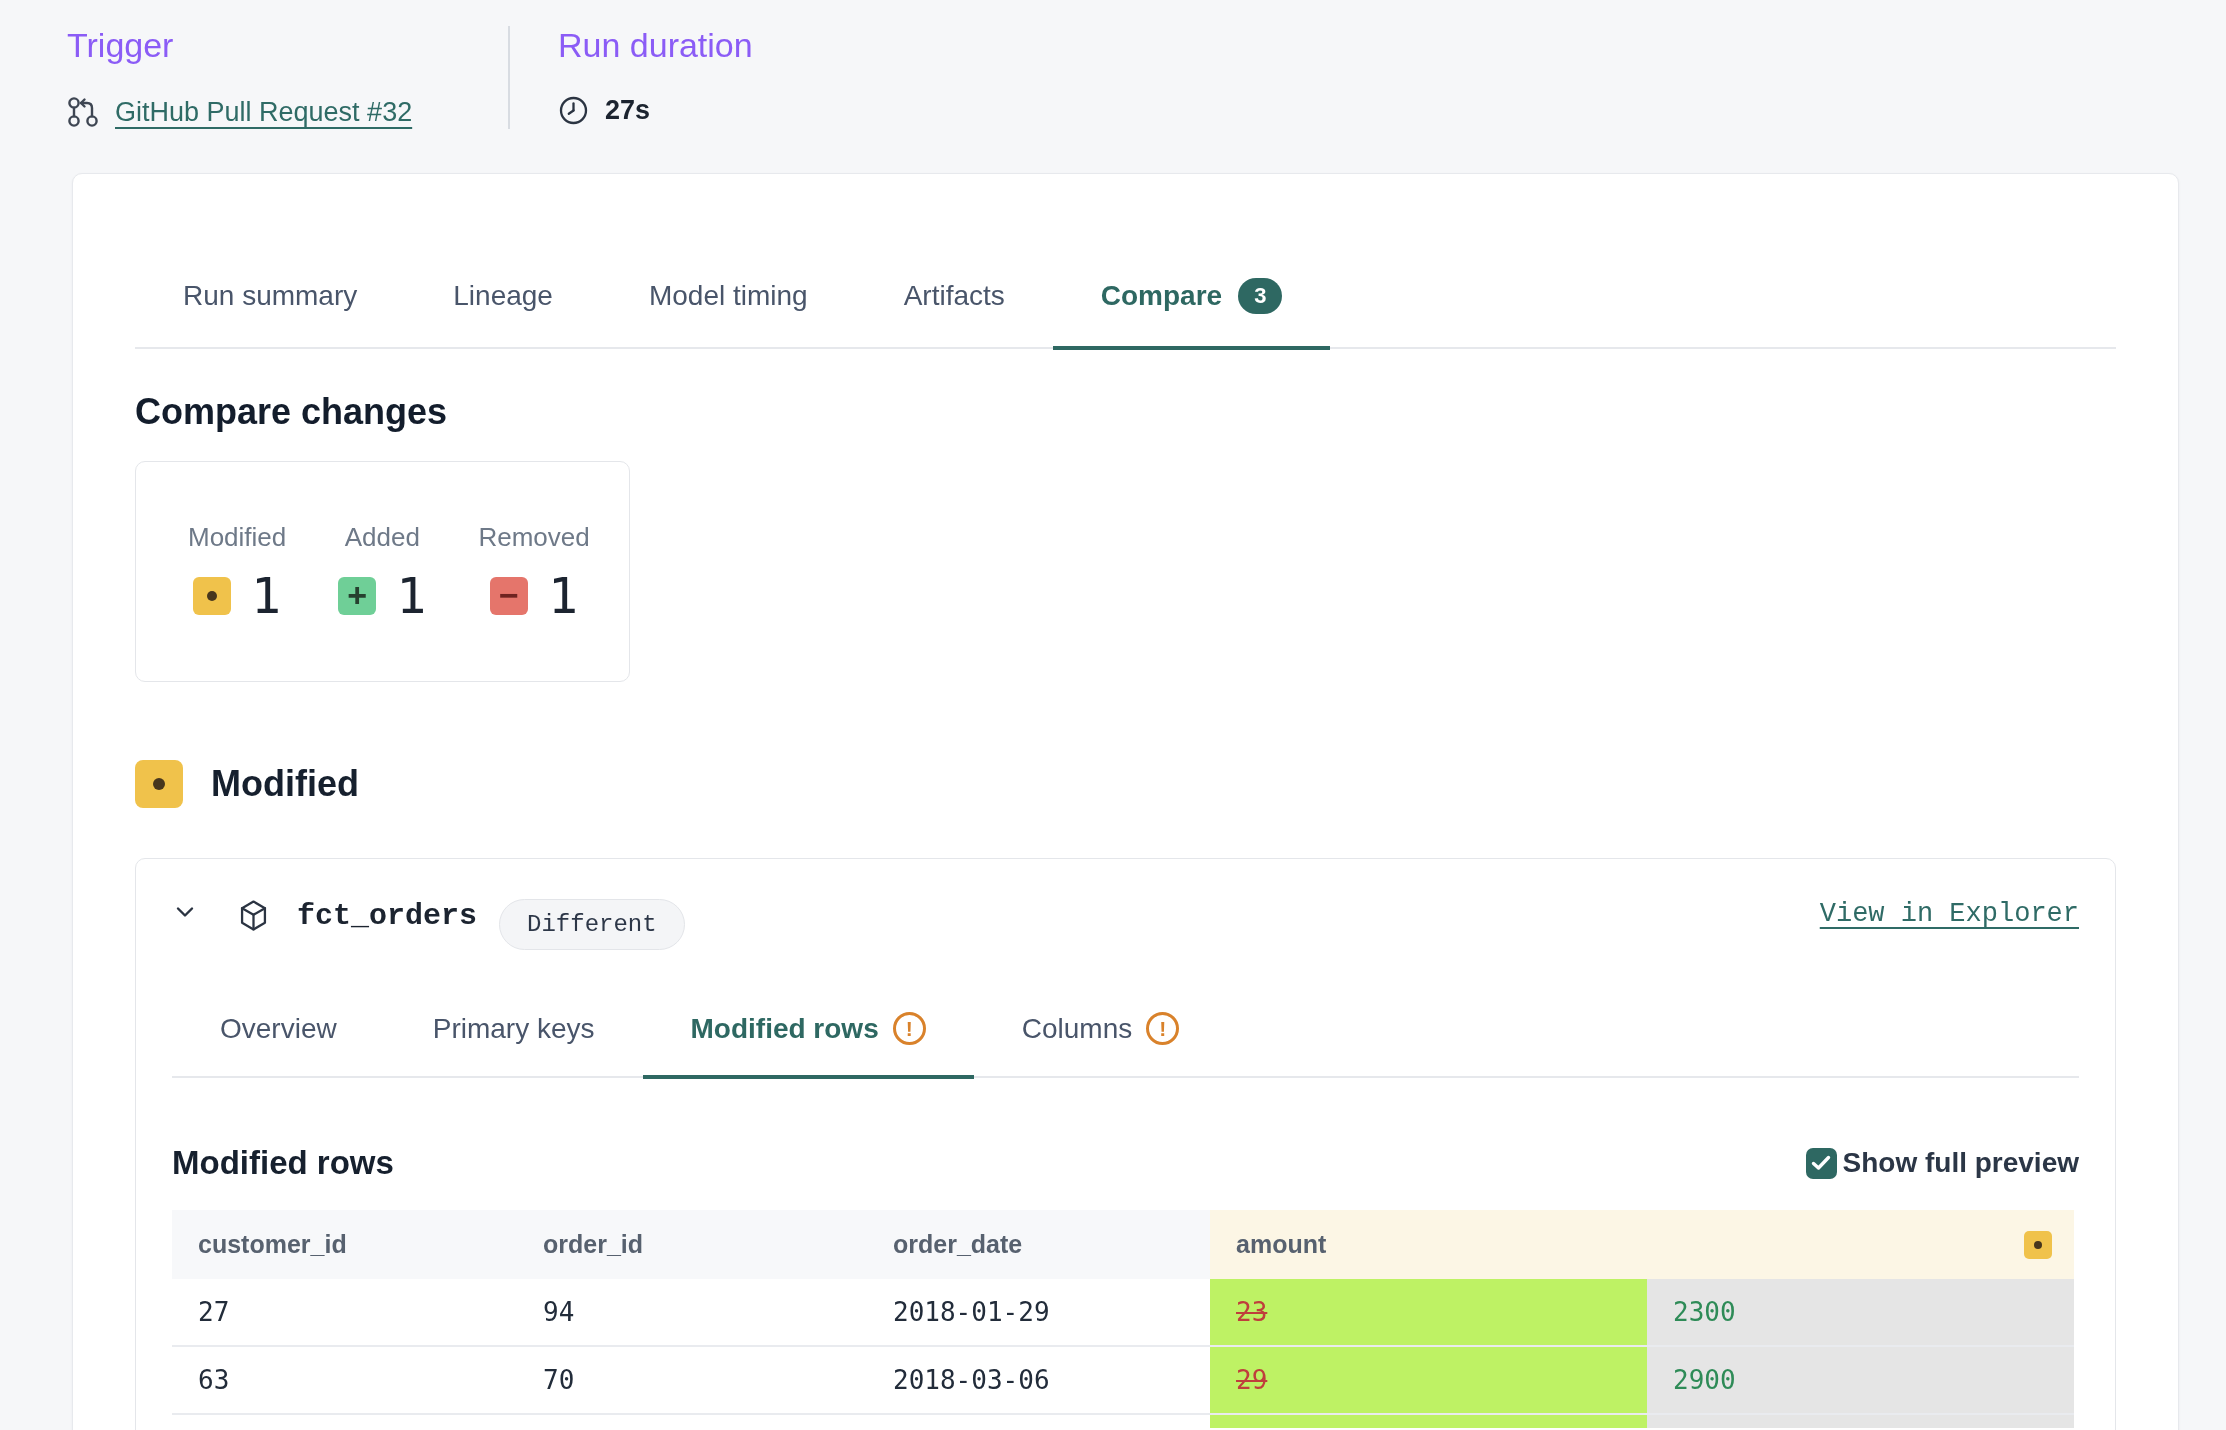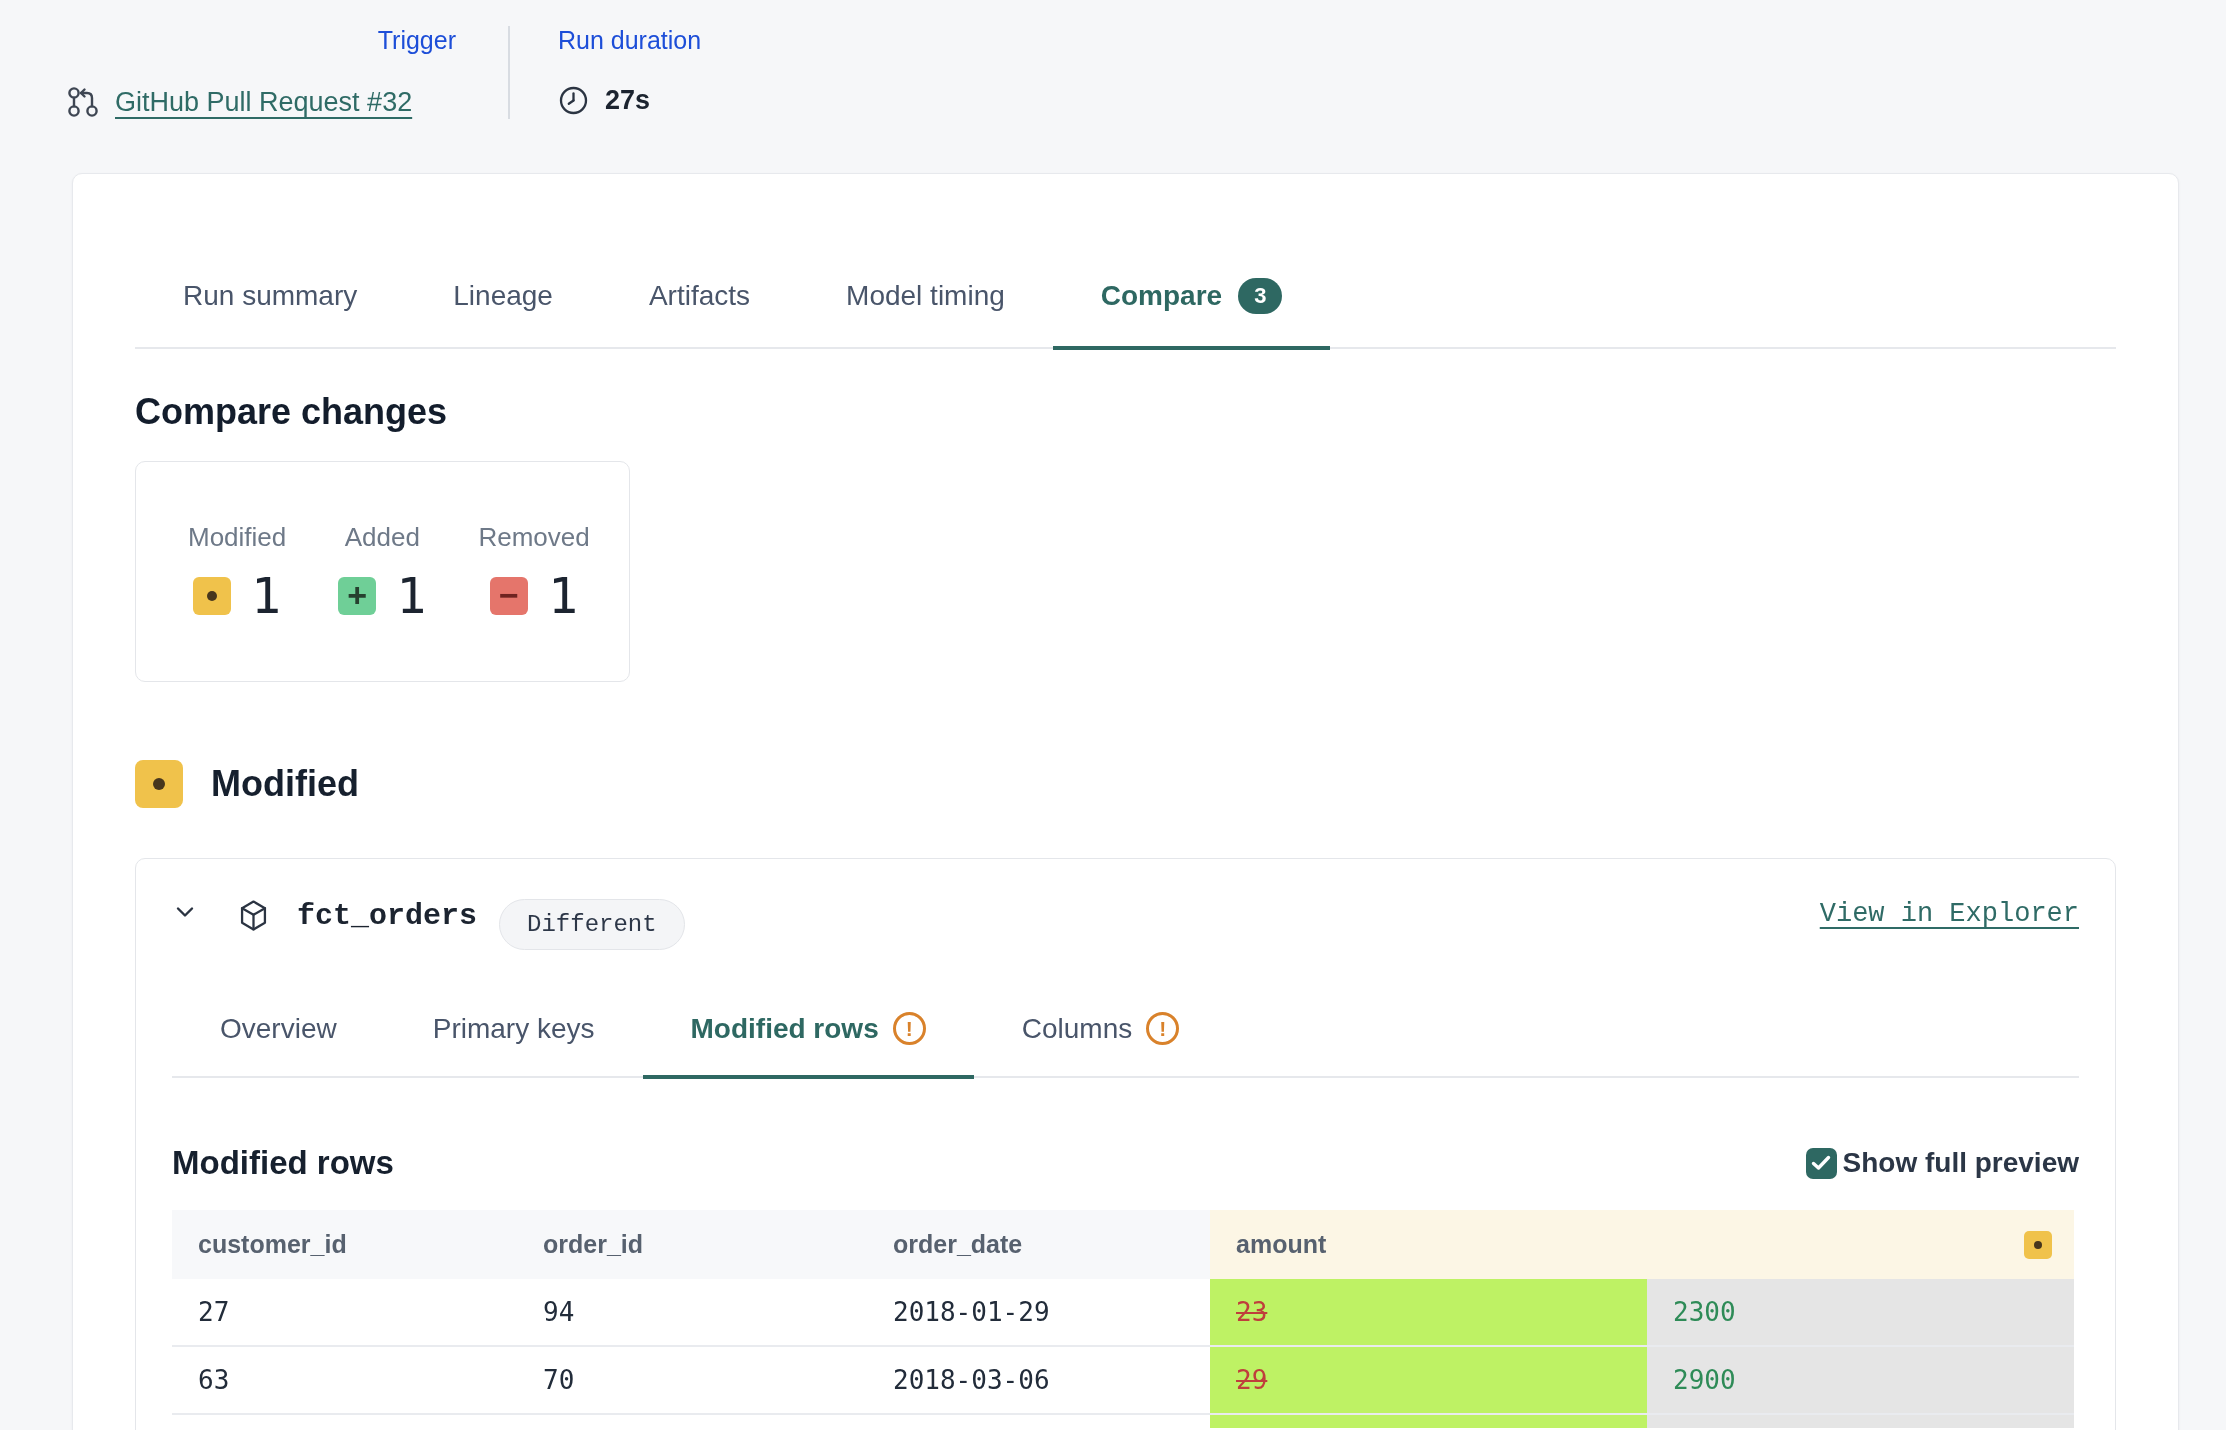--- a/index.html
+++ b/index.html
@@ -7,21 +7,21 @@
   .screen {
     position:relative; width:2226px; height:1430px; overflow:hidden;
     background:#f6f7f9; font-family:"Liberation Sans", sans-serif; color:#1c2430;
   }
   
   .top-header { display:flex; padding:26px 0 0 67px; }
   .th-col { padding-right:52px; }
   .th-col + .th-col { border-left:2px solid #d8dce2; padding-left:48px; }
   .th-col-1 { width:441px; }
   .th-col-2 { width:296px; }
-  .th-label { font-size:25px; color:#1d4ed8;text-align:right; }
+  .th-label { font-size:34px; color:#8b5cf6; }
   .th-value { margin-top:30px; display:flex; align-items:center; gap:16px; font-size:27px; }
   .link { color:#2f6b66; text-decoration:underline; text-underline-offset:6px; cursor:pointer; }
   .th-duration { font-weight:600; color:#1c2430; }
   .hicon { display:flex; align-items:center; }
   
   .main-card {
     position:absolute; left:72px; top:173px; width:2107px; height:1300px;
     background:#ffffff; border:1px solid #e7e9ed; border-radius:10px;
     box-shadow:0 1px 3px rgba(20,30,50,.05); padding:0 62px;
   }
@@ -147,24 +147,24 @@
   <main class="main-card">
 
     <nav class="main-tabs">
       <div class="main-tab">
         <span>Run summary</span>
       </div>
       <div class="main-tab">
         <span>Lineage</span>
       </div>
       <div class="main-tab">
+        <span>Model timing</span>
+      </div>
+      <div class="main-tab">
         <span>Artifacts</span>
-      </div>
-      <div class="main-tab">
-        <span>Model timing</span>
       </div>
       <div class="main-tab active">
         <span>Compare</span>
         <span class="badge-count">3</span>
       </div>
     </nav>
 
     <h1 class="section-title">Compare changes</h1>
 
     <section class="summary-card">

